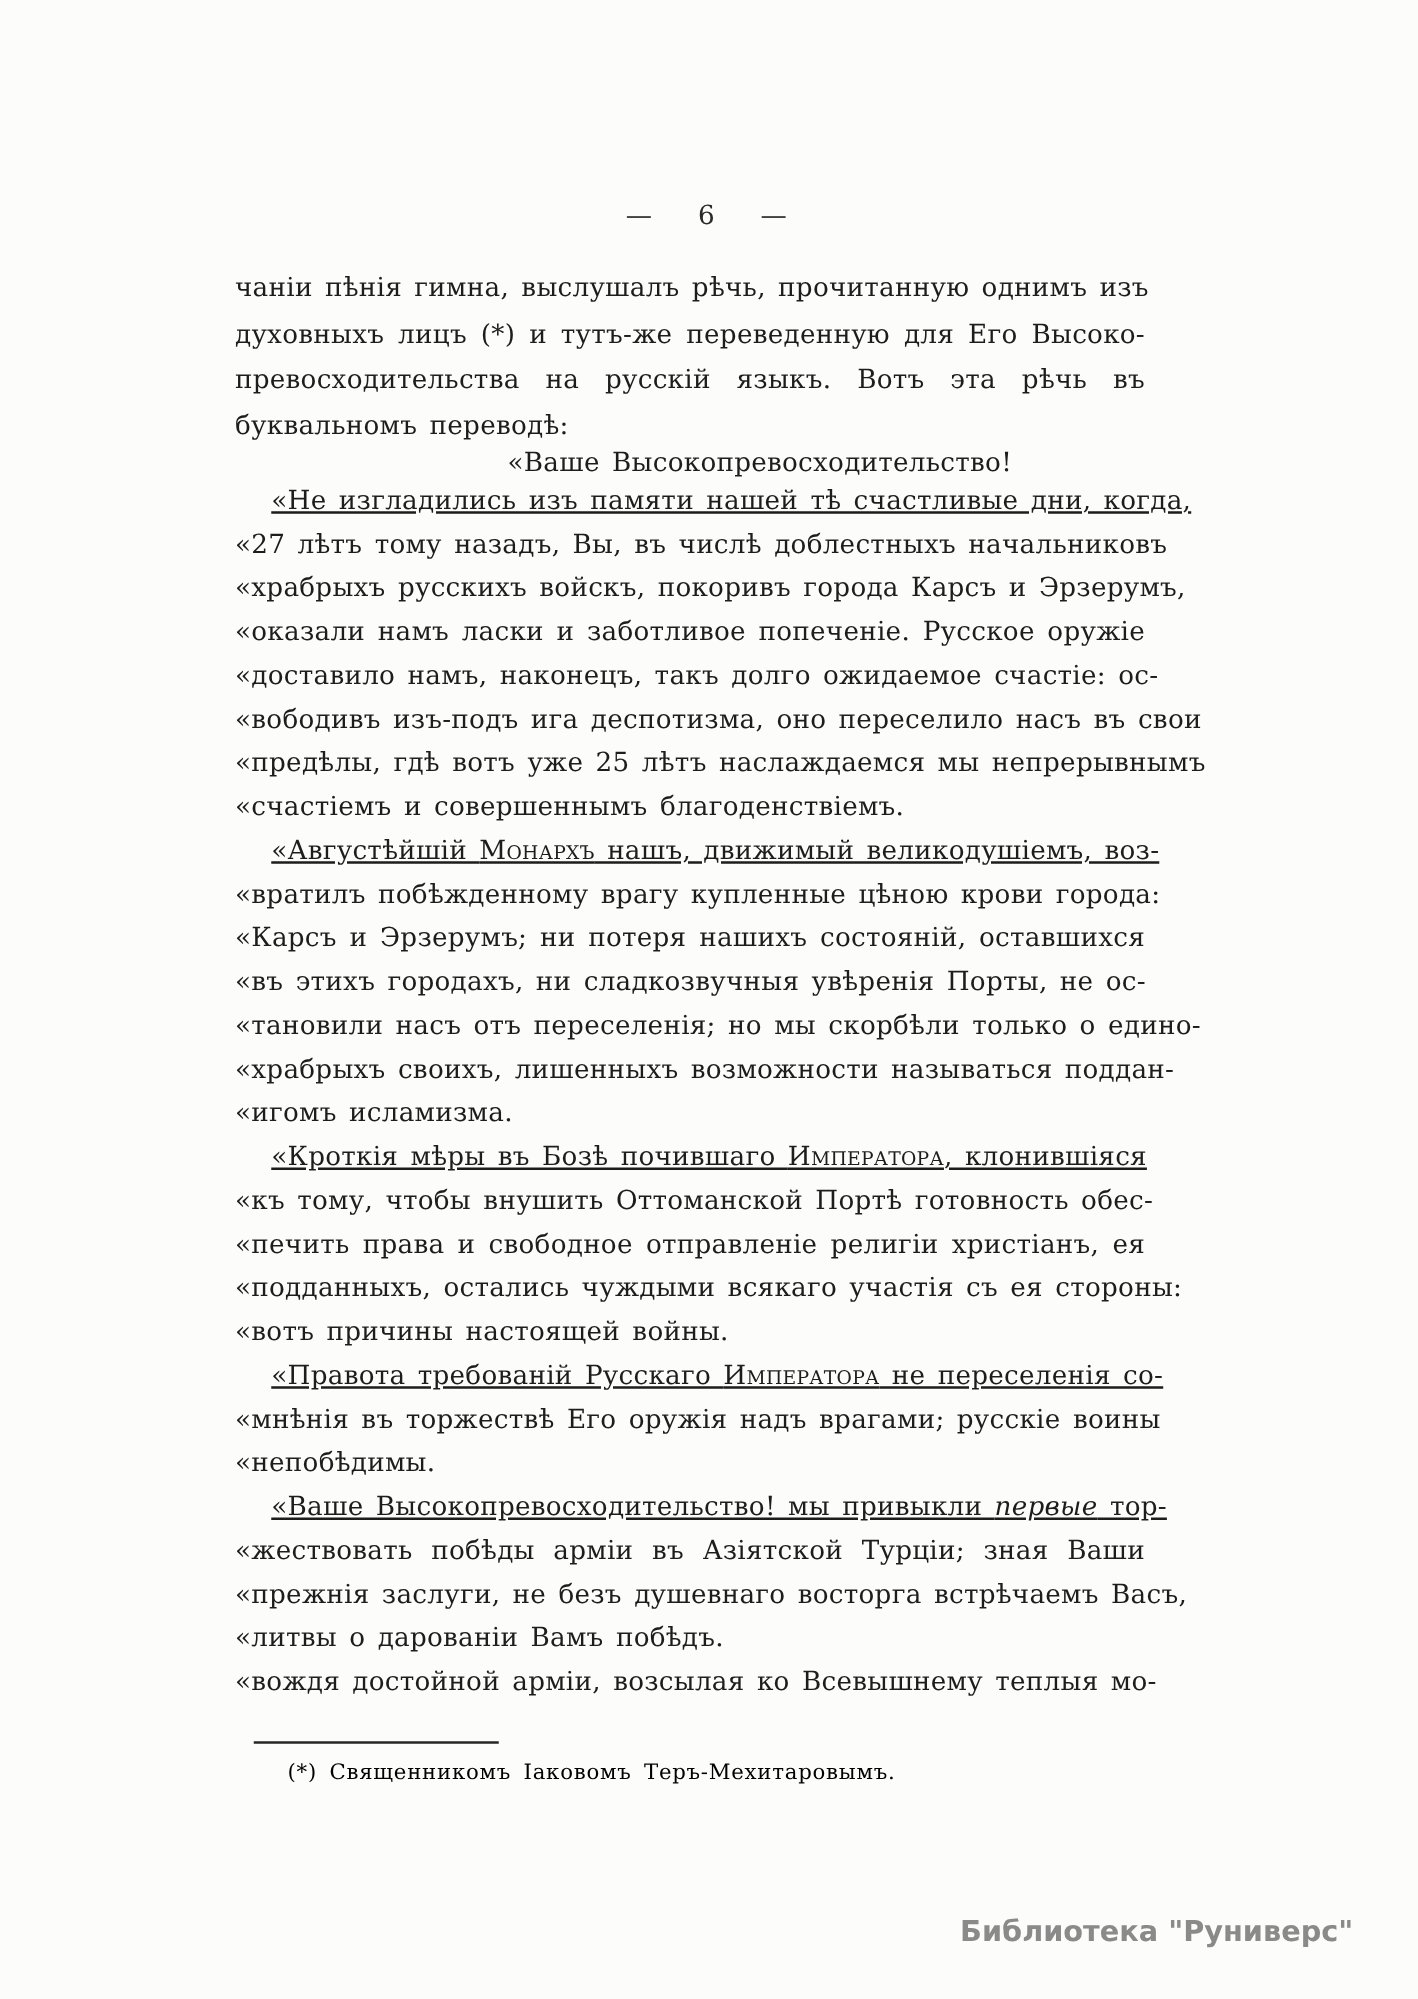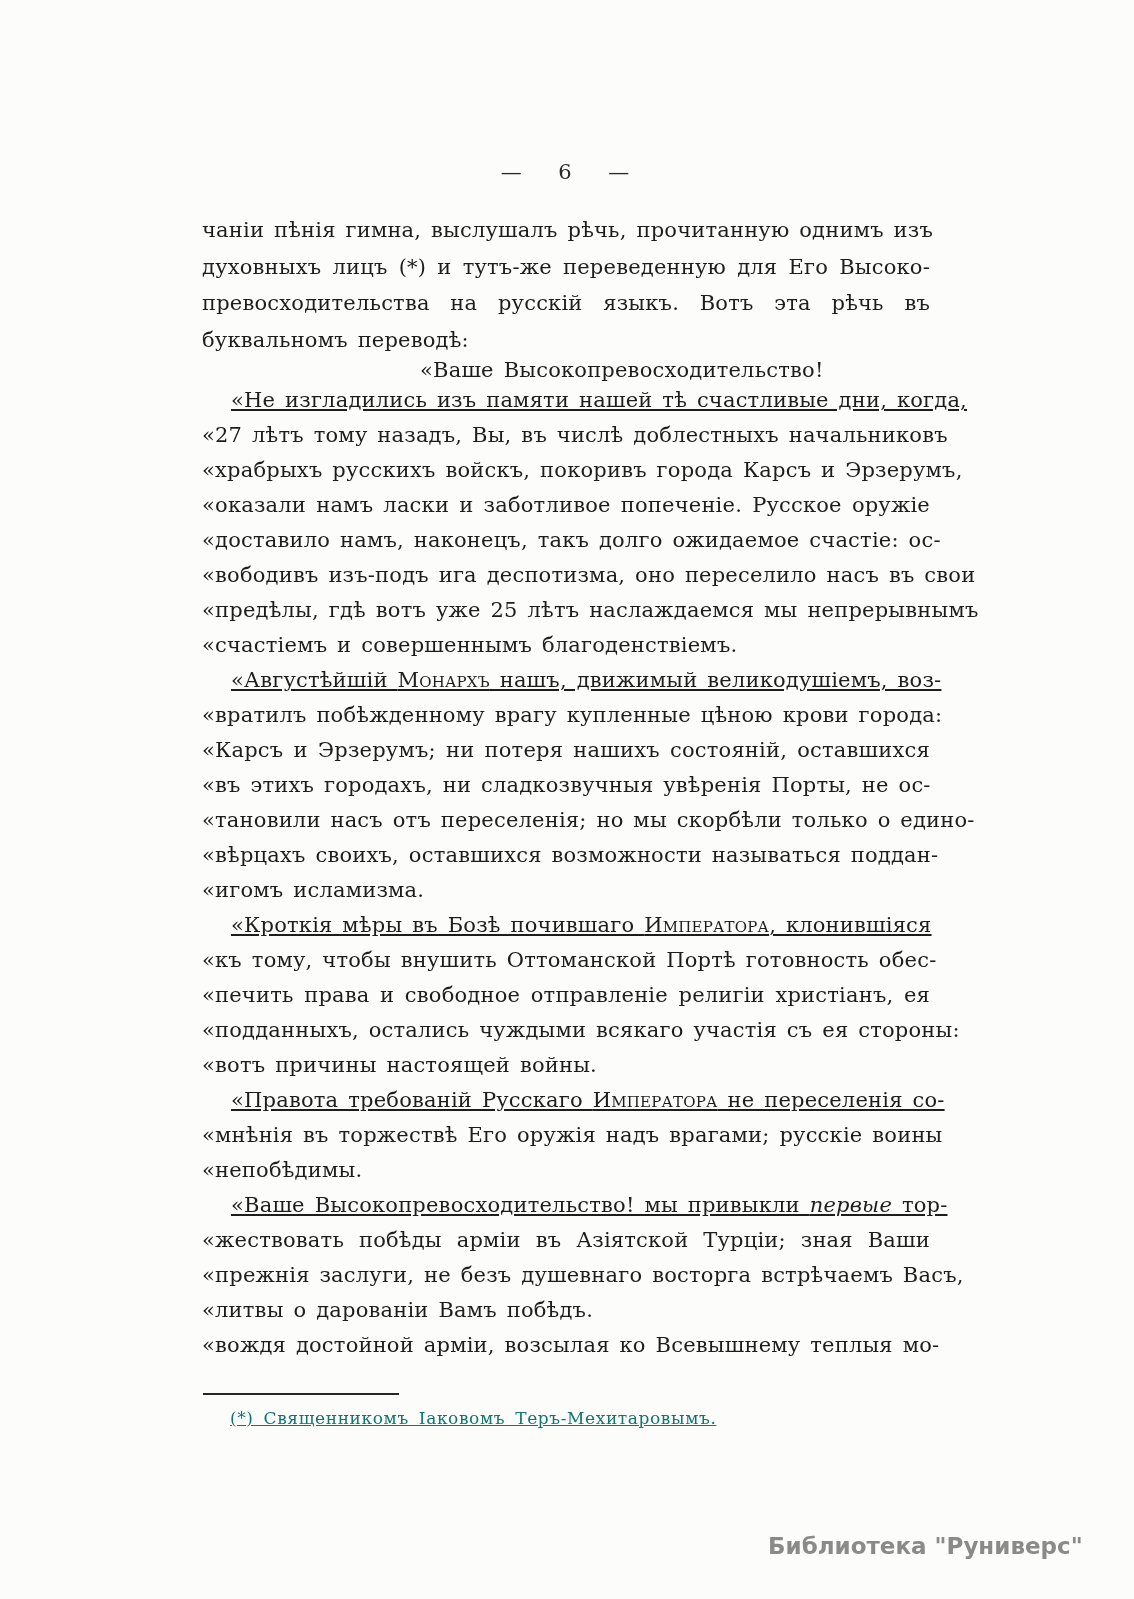--- a/index.html
+++ b/index.html
@@ -21,21 +21,21 @@
     left: 202px;
     top: 160px;
     width: 726px;
     text-align: center;
     font-size: 21px;
     word-spacing: 30px;
     color: #2a2a28;
   }
   .text-block {
     position: absolute;
-    left: 202px;
+    left: 188px;
     top: 212px;
     width: 728px;
     font-size: 21px;
     letter-spacing: 0.2px;
     word-spacing: 3px;
   }
   .ln {
     height: 35px;
     line-height: 35px;
     white-space: nowrap;
@@ -75,23 +75,22 @@
     height: 2px;
     background: #262624;
   }
   .footnote {
     position: absolute;
     left: 230px;
     top: 1408px;
     font-size: 17px;
     letter-spacing: 0.6px;
     word-spacing: 4px;
-    color: #0f766e;
+    color: #000000;
     font-family: "DejaVu Serif", "Liberation Serif", serif;
-    text-decoration: underline;
   }
   .watermark {
     position: absolute;
     left: 768px;
     top: 1533px;
     font-size: 23px;
     font-weight: bold;
     color: #8a8a8a;
     font-family: "DejaVu Sans", "Liberation Sans", sans-serif;
   }
@@ -119,21 +118,21 @@
     <div class="ln">«доставило намъ, наконецъ, такъ долго ожидаемое счастіе: ос-</div>
     <div class="ln">«вободивъ изъ-подъ ига деспотизма, оно переселило насъ въ свои</div>
     <div class="ln">«предѣлы, гдѣ вотъ уже 25 лѣтъ наслаждаемся мы непрерывнымъ</div>
     <div class="ln last">«счастіемъ и совершеннымъ благоденствіемъ.</div>
 
     <div class="ln ind"><span>«Августѣйшій </span><span class="sc">Монархъ</span><span> нашъ, движимый великодушіемъ, воз-</span></div>
     <div class="ln">«вратилъ побѣжденному врагу купленные цѣною крови города:</div>
     <div class="ln">«Карсъ и Эрзерумъ; ни потеря нашихъ состояній, оставшихся</div>
     <div class="ln">«въ этихъ городахъ, ни сладкозвучныя увѣренія Порты, не ос-</div>
     <div class="ln">«тановили насъ отъ переселенія; но мы скорбѣли только о едино-</div>
-    <div class="ln">«вѣрцахъ своихъ, оставшихся возможности называться поддан-</div>
+    <div class="ln">«храбрыхъ своихъ, лишенныхъ возможности называться поддан-</div>
     <div class="ln last">«игомъ исламизма.</div>
 
     <div class="ln ind"><span>«Кроткія мѣры въ Бозѣ почившаго </span><span class="sc">Императора</span><span>, клонившіяся</span></div>
     <div class="ln">«къ тому, чтобы внушить Оттоманской Портѣ готовность обес-</div>
     <div class="ln">«печить права и свободное отправленіе религіи христіанъ, ея</div>
     <div class="ln">«подданныхъ, остались чуждыми всякаго участія съ ея стороны:</div>
     <div class="ln last">«вотъ причины настоящей войны.</div>
 
     <div class="ln ind"><span>«Правота требованій Русскаго </span><span class="sc">Императора</span><span> не переселенія со-</span></div>
     <div class="ln">«мнѣнія въ торжествѣ Его оружія надъ врагами; русскіе воины</div>

